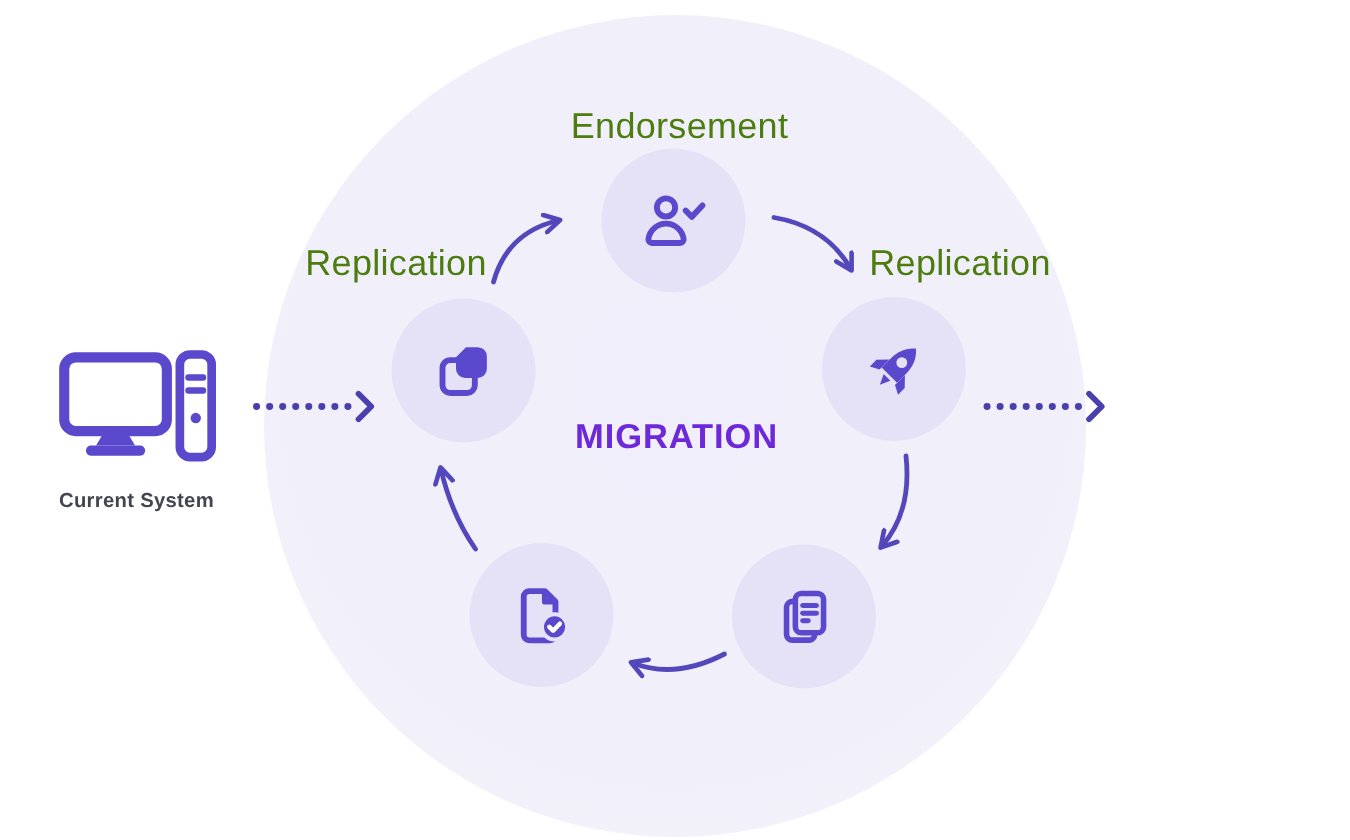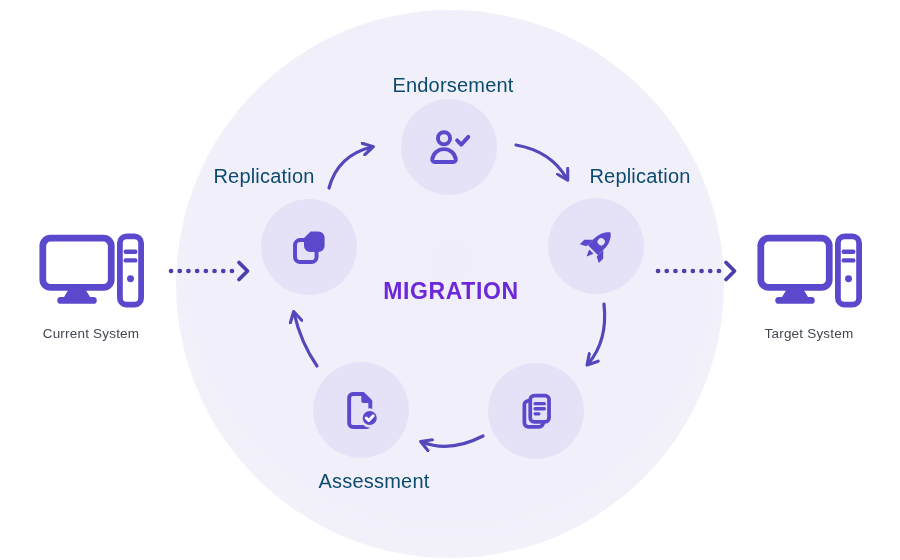--- a/index.html
+++ b/index.html
@@ -17,32 +17,32 @@
     display:flex;align-items:center;justify-content:center;
   }
   .step-circle svg{width:47px;height:47px;display:block;}
   .c-endorsement{left:401px;top:99px;}
   .c-replication{left:261px;top:199px;}
   .c-deployment{left:548px;top:198px;}
   .c-assessment{left:313px;top:362px;}
   .c-compilation{left:488px;top:363px;}
   .step-label{
     position:absolute;transform:translate(-50%,-50%);
-    font-size:20px;color:#0c4a6e;letter-spacing:0.2px;white-space:nowrap;
+    font-size:24px;color:#4d7c0f;letter-spacing:0.2px;white-space:nowrap;
   }
   .l-endorsement{left:453px;top:85px;}
   .l-replication{left:264px;top:176px;}
   .l-deployment{left:640px;top:176px;}
   .l-assessment{left:374px;top:481px;}
   .l-compilation{left:531px;top:481px;}
   .center-title{
     position:absolute;left:451px;top:291px;transform:translate(-50%,-50%);
     font-size:23px;font-weight:bold;color:#6d28d9;letter-spacing:0.6px;white-space:nowrap;
   }
-  .system{position:absolute;width:110px;text-align:center;}
+  .system{position:absolute;width:110px;text-align:center;font-weight:bold;}
   .system svg{width:106px;height:78px;display:block;margin:0 auto;}
   .sys-left{left:36px;top:232px;}
   .sys-right{left:754px;top:232px;}
   .system-label{
     margin-top:16px;font-size:13.5px;color:#42464f;letter-spacing:0.2px;white-space:nowrap;
   }
 </style>
 </head>
 <body>
 
@@ -116,44 +116,31 @@
     <g stroke="#4b3fae">
       <path d="M171 271H236" stroke-width="4.6" stroke-linecap="round" stroke-dasharray="0.1 8.6" fill="none"></path>
       <path d="M239 262.5L247.5 271L239 279.5" stroke-width="3.8" fill="none" stroke-linecap="round" stroke-linejoin="round"></path>
       <path d="M658 271H723" stroke-width="4.6" stroke-linecap="round" stroke-dasharray="0.1 8.6" fill="none"></path>
       <path d="M726 262.5L734.5 271L726 279.5" stroke-width="3.8" fill="none" stroke-linecap="round" stroke-linejoin="round"></path>
     </g>
   </svg>
 
   <div class="step-label l-endorsement">Endorsement</div>
   <div class="step-label l-deployment">Replication</div>
-  <div class="step-label l-assessment">Assessment</div>
   <div class="step-label l-replication">Replication</div>
 
   <div class="center-title">MIGRATION</div>
 
   <div class="system sys-left">
     <svg viewBox="0 0 110 78">
       <rect x="5" y="5" width="71" height="51" rx="8" fill="none" stroke="#5a49cc" stroke-width="7"></rect>
       <polygon points="33,56 48,56 54,66 27,66" fill="#5a49cc"></polygon>
       <rect x="20" y="66" width="41" height="7" rx="3.5" fill="#5a49cc"></rect>
       <rect x="85" y="3" width="22" height="71" rx="7" fill="none" stroke="#5a49cc" stroke-width="6"></rect>
       <line x1="91" y1="19" x2="101" y2="19" stroke="#5a49cc" stroke-width="4.5" stroke-linecap="round"></line>
       <line x1="91" y1="28" x2="101" y2="28" stroke="#5a49cc" stroke-width="4.5" stroke-linecap="round"></line>
       <circle cx="96" cy="47" r="3.6" fill="#5a49cc"></circle>
     </svg>
     <div class="system-label">Current System</div>
   </div>
 
-  <div class="system sys-right">
-    <svg viewBox="0 0 110 78">
-      <rect x="5" y="5" width="71" height="51" rx="8" fill="none" stroke="#5a49cc" stroke-width="7"></rect>
-      <polygon points="33,56 48,56 54,66 27,66" fill="#5a49cc"></polygon>
-      <rect x="20" y="66" width="41" height="7" rx="3.5" fill="#5a49cc"></rect>
-      <rect x="85" y="3" width="22" height="71" rx="7" fill="none" stroke="#5a49cc" stroke-width="6"></rect>
-      <line x1="91" y1="19" x2="101" y2="19" stroke="#5a49cc" stroke-width="4.5" stroke-linecap="round"></line>
-      <line x1="91" y1="28" x2="101" y2="28" stroke="#5a49cc" stroke-width="4.5" stroke-linecap="round"></line>
-      <circle cx="96" cy="47" r="3.6" fill="#5a49cc"></circle>
-    </svg>
-    <div class="system-label">Target System</div>
-  </div>
 
 </div>
 
 </body></html>

